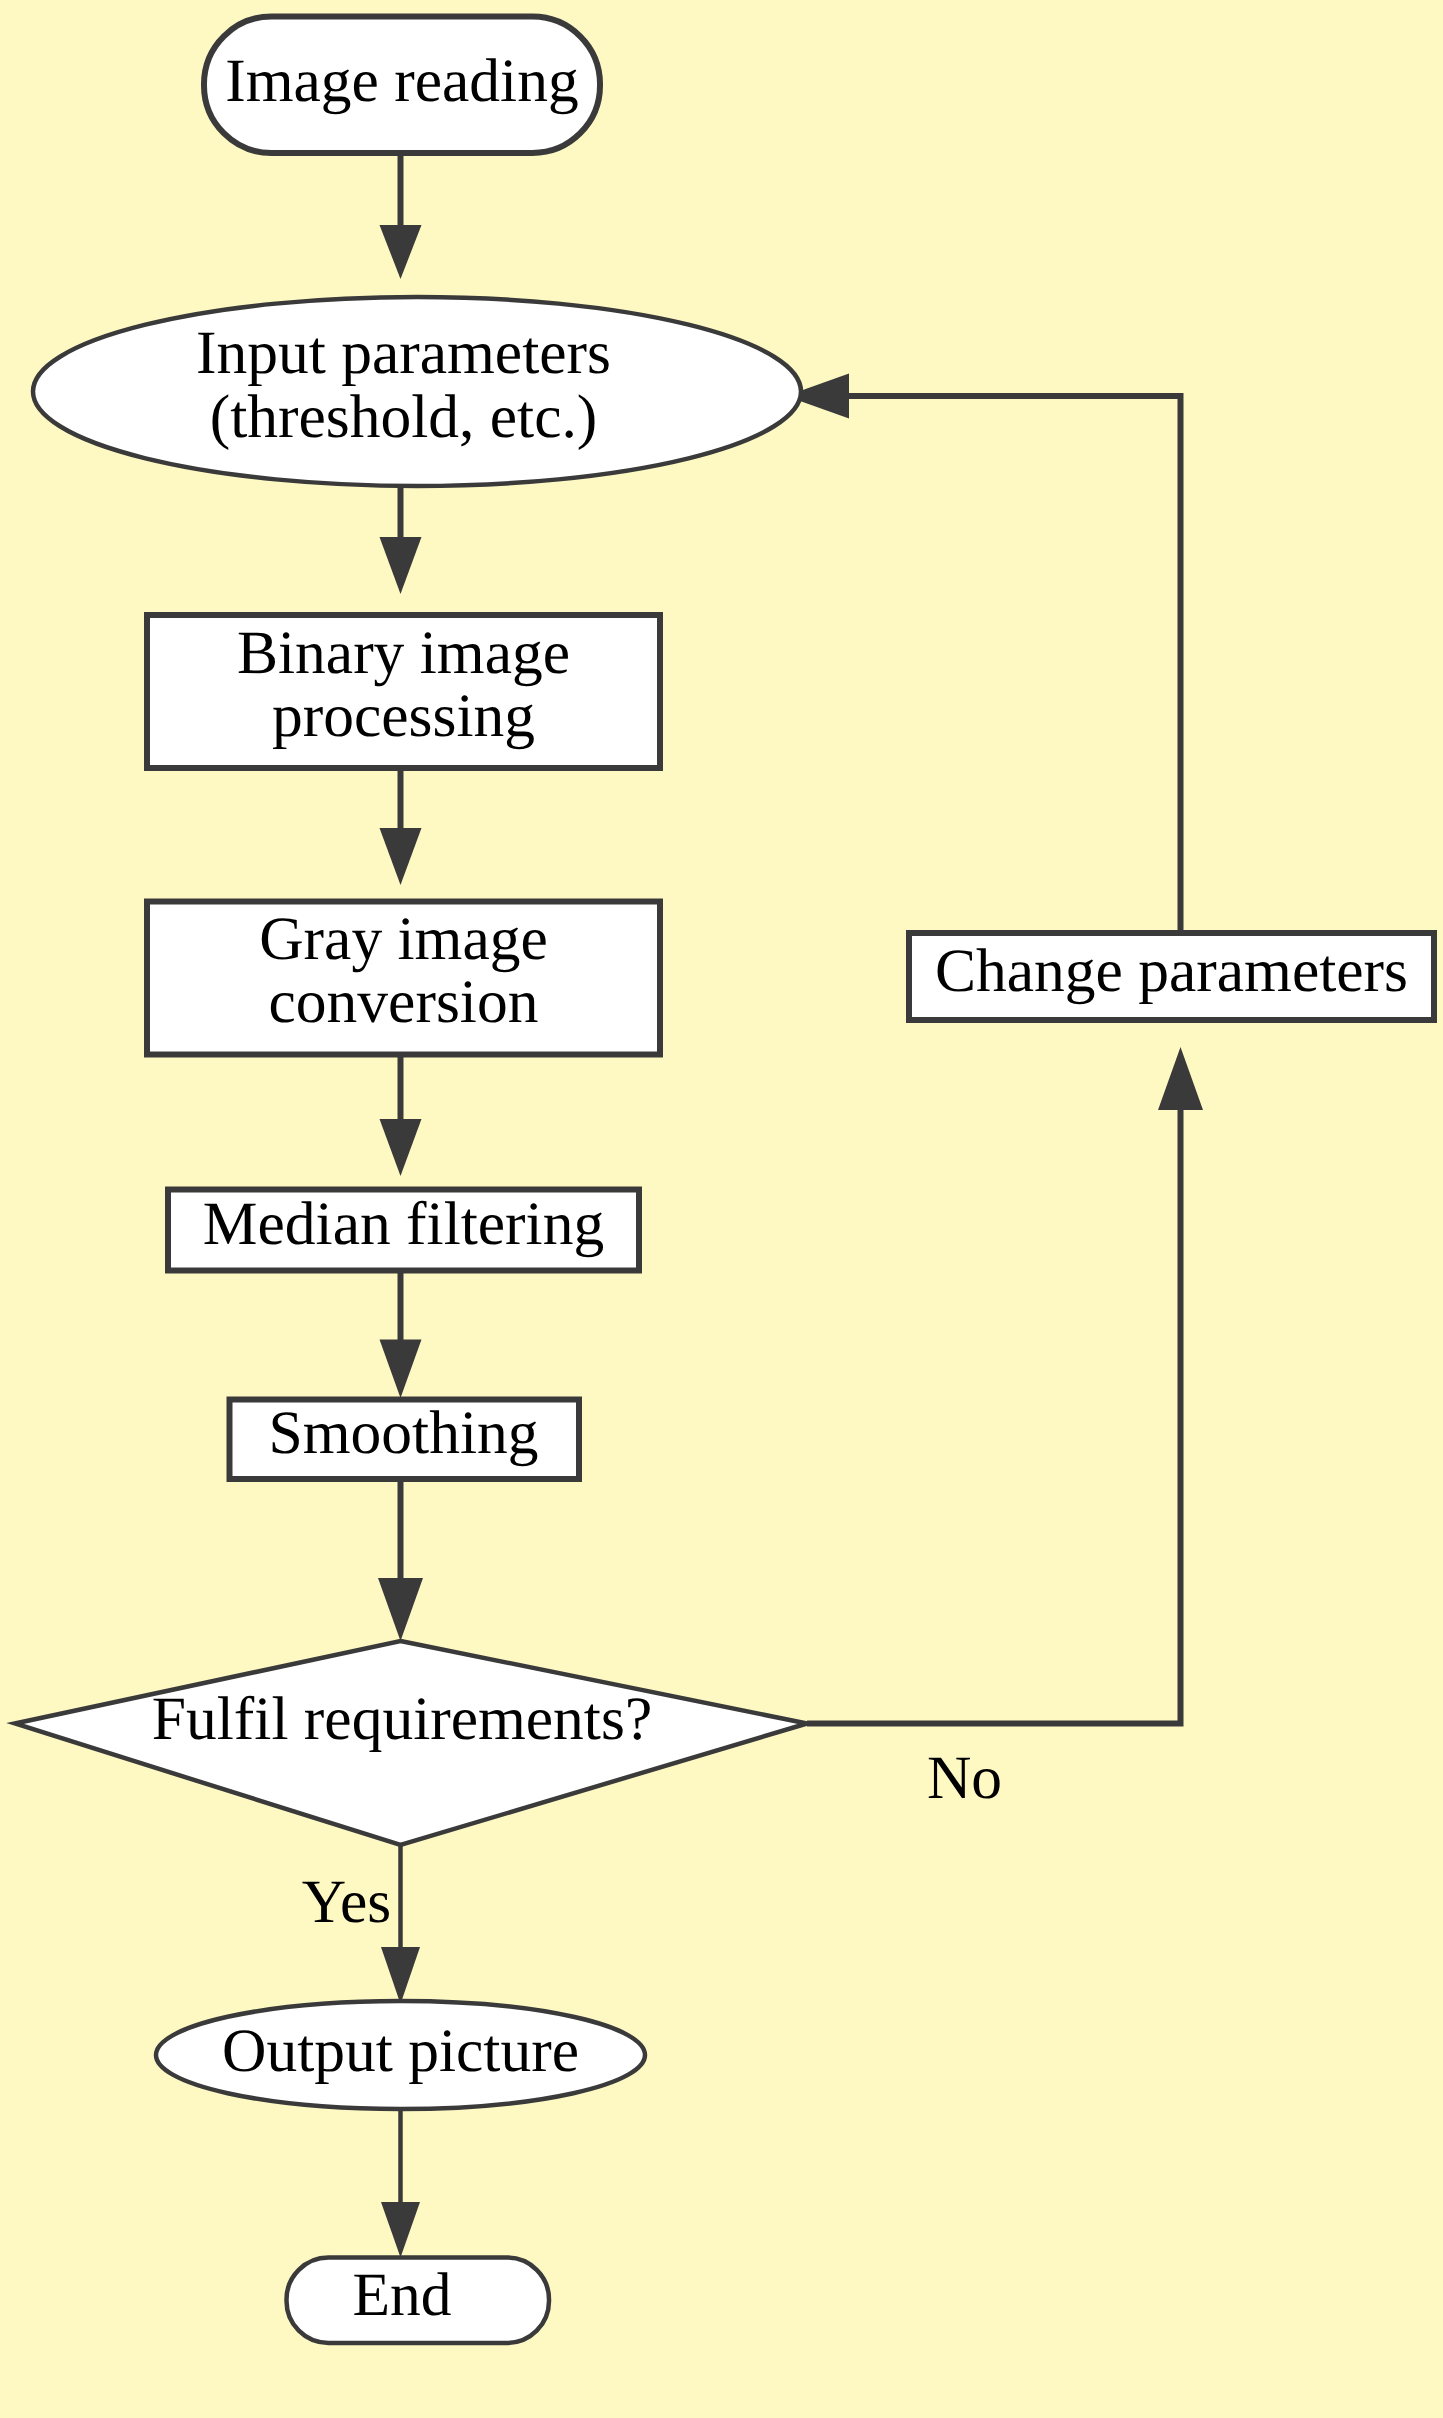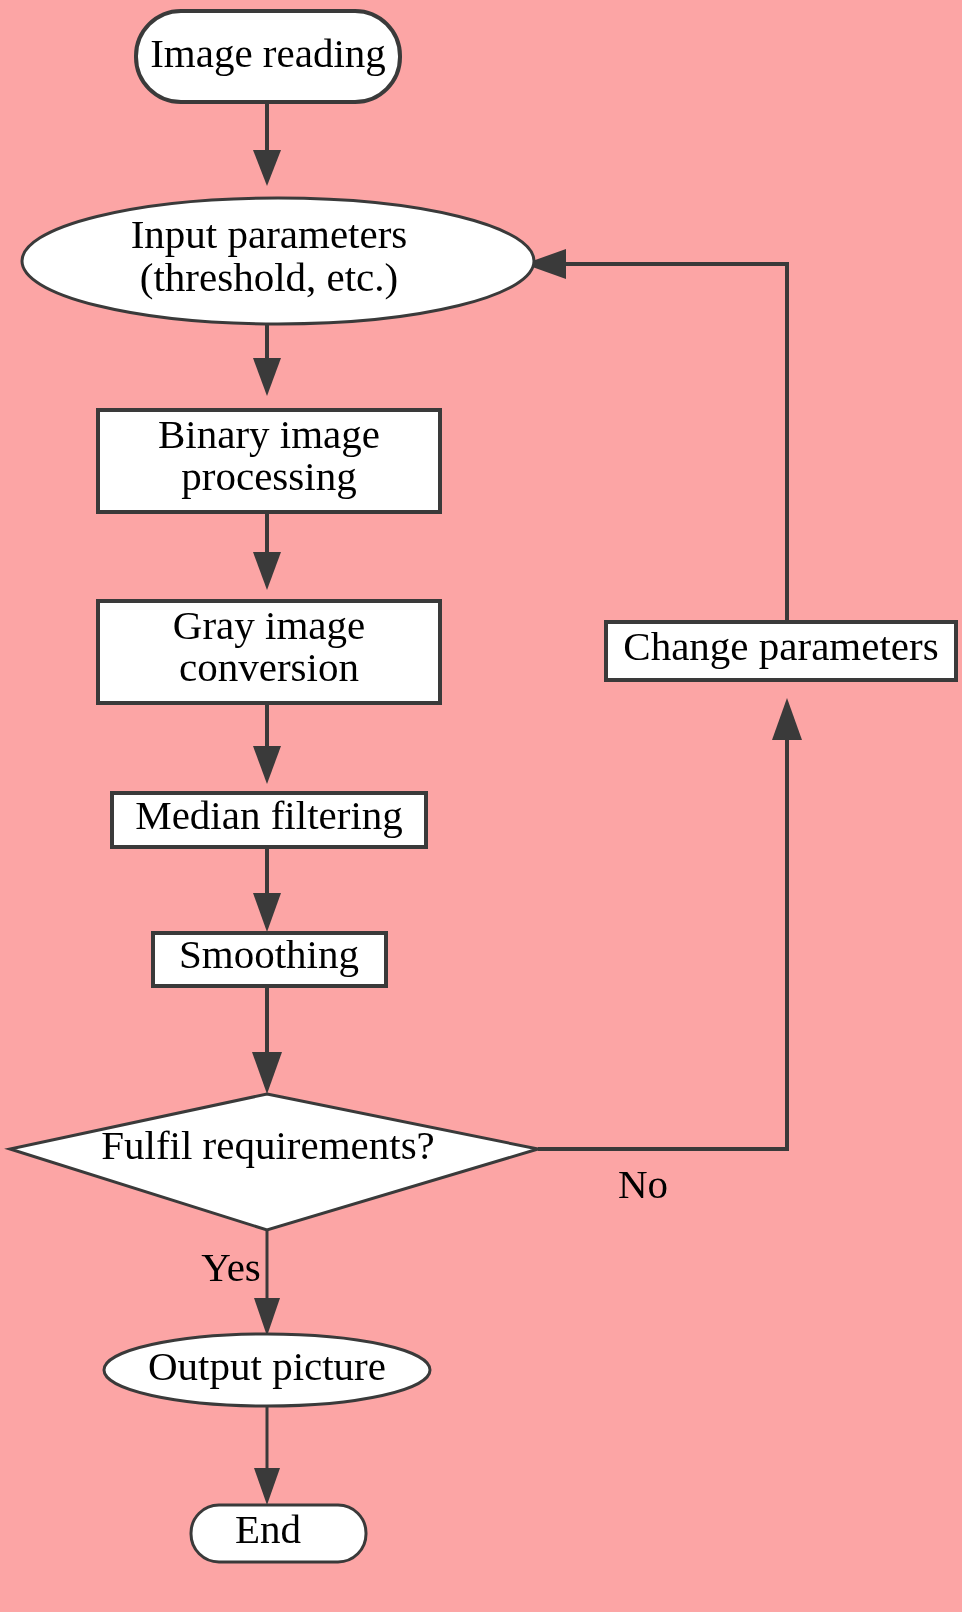--- a/index.html
+++ b/index.html
@@ -8,21 +8,21 @@
     padding: 0;
     background: #ffffff;
   }
   body {
     font-family: "Liberation Serif", "DejaVu Serif", serif;
   }
   #flowchart-root {
     position: relative;
     width: 962px;
     height: 1612px;
-    background: #fca5a5;
+    background: #fef9c3;
     overflow: hidden;
   }
   svg.chart-svg {
     display: block;
     width: 962px;
     height: 1612px;
   }
   .node-shape {
     fill: #ffffff;
     stroke: #3a3a3a;

